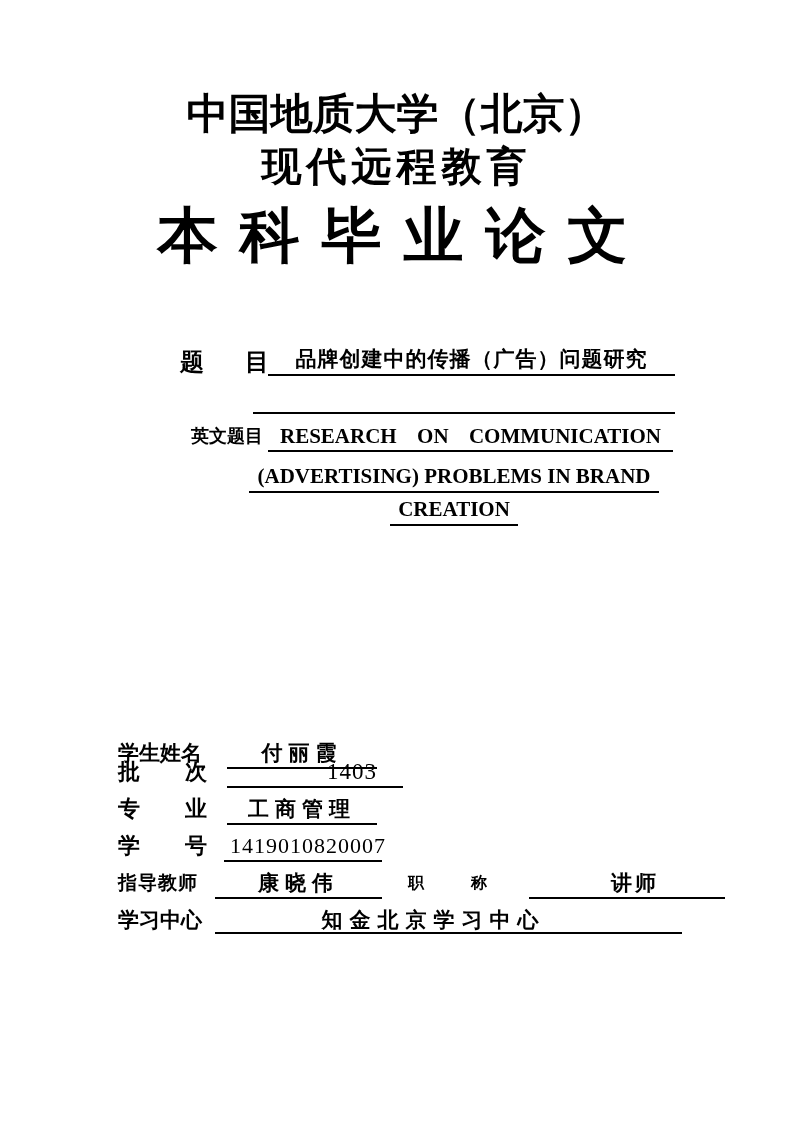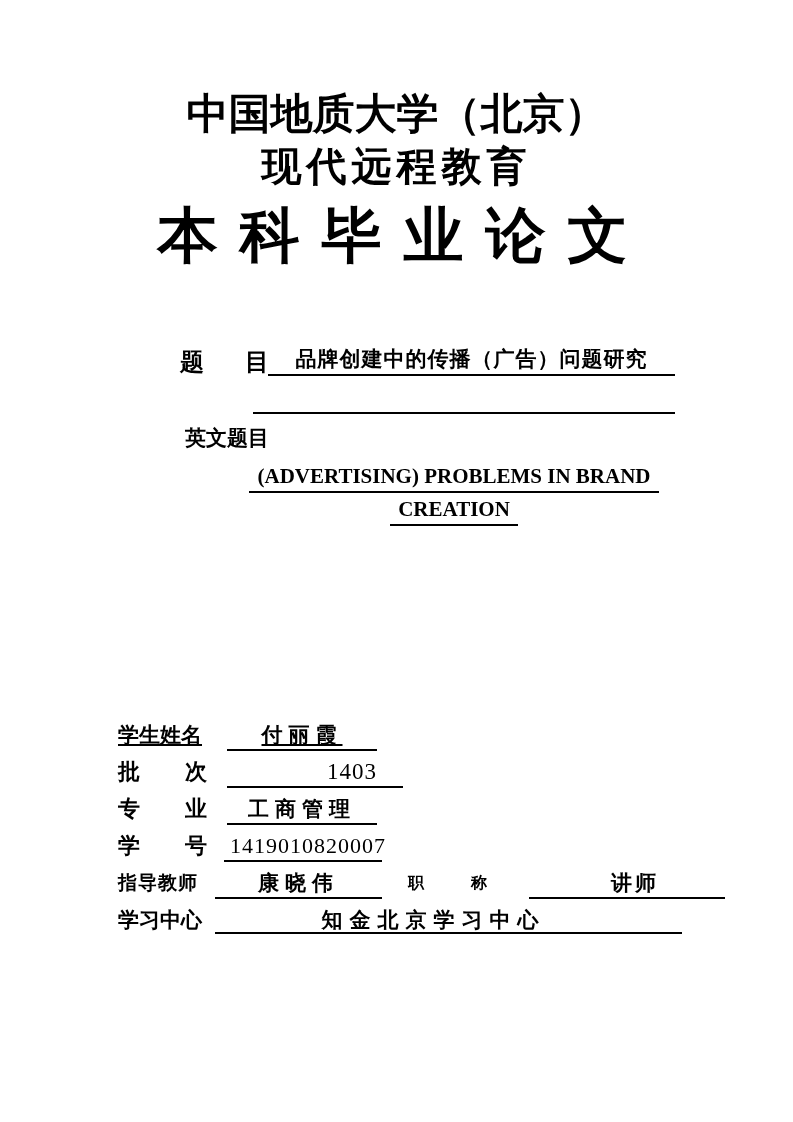--- a/index.html
+++ b/index.html
@@ -29,21 +29,21 @@
   
   .title-label { left: 180px; top: 346px; font-size: 24px; letter-spacing: 41px; white-space: nowrap; }
   .title-field {
     left: 268px; top: 344px; width: 407px; height: 30px; line-height: 30px;
     border-bottom: 2px solid #000; text-align: center;
     font-size: 21px; letter-spacing: 1px; white-space: nowrap;
   }
   .empty-title-line { left: 253px; top: 382px; width: 422px; height: 30px; border-bottom: 2px solid #000; }
 
   
-  .eng-label { left: 185px; top: 424px; font-size: 21px; white-space: nowrap; }
+  .eng-label { left: 191px; top: 424px; font-size: 18px; white-space: nowrap; }
   .eng-line1 {
     left: 268px; top: 420px; width: 405px; height: 32px; line-height: 32px;
     border-bottom: 2px solid #000; box-sizing: border-box; padding: 0 12px;
     font-size: 21px; font-weight: bold;
     text-align: justify; text-align-last: justify; word-spacing: 14px; white-space: nowrap;
   }
   .eng-center-wrap { left: 235px; width: 438px; text-align: center; }
   .eng-row2 { top: 461px; }
   .eng-row3 { top: 494px; }
   .eng-underlined {
@@ -54,21 +54,21 @@
   
   .ilabel { height: 28px; line-height: 28px; font-size: 21px; white-space: nowrap; }
   .gap2   { font-size: 22px; letter-spacing: 45px; }
   .iline  {
     height: 28px; line-height: 28px; border-bottom: 2px solid #000;
     text-align: center; font-size: 21px; white-space: nowrap; margin-left: 19px;
   }
   .script-val { letter-spacing: 6px; font-weight: bold; }
   .num-val { font-weight: normal; letter-spacing: 1px; }
 
-  .r1 { top: 721px; text-decoration: underline; } .r2 { top: 758px; } .r3 { top: 795px; }
+  .r1 { top: 739px; } .r2 { top: 758px; } .r3 { top: 795px; }
   .r4 { top: 832px; } .r5 { top: 869px; } .r6 { top: 906px; }
 
   .lbl-x { left: 118px; }
   .line-a { left: 208px; width: 150px; }
   .line-id { left: 205px; width: 152px; text-align: left; padding-left: 6px; font-size: 22px; }
   .advisor-label { left: 118px; font-size: 19px; letter-spacing: 1px; }
   .line-advisor { left: 196px; width: 167px; }
   .jobtitle-label { left: 408px; letter-spacing: 47px; font-size: 16px; }
   .line-jobtitle { left: 510px; width: 180px; text-align: center; padding-left: 16px; letter-spacing: 3px; }
   .line-center { left: 196px; width: 467px; padding-right: 30px; box-sizing: border-box; letter-spacing: 7px; }
@@ -81,20 +81,21 @@
 
   <div class="abs hdr cal university">中国地质大学（北京）</div>
   <div class="abs hdr cal program">现代远程教育</div>
   <div class="abs hdr hei thesis-type">本科毕业论文</div>
 
   <div class="abs hei title-label">题目</div>
   <div class="abs hei title-field">品牌创建中的传播（广告）问题研究</div>
   <div class="abs empty-title-line"></div>
 
   <div class="abs hei eng-label">英文题目</div>
+  <div class="abs times eng-line1">RESEARCH ON COMMUNICATION</div>
   <div class="abs eng-center-wrap eng-row2">
     <span class="times eng-underlined">(ADVERTISING) PROBLEMS IN BRAND</span>
   </div>
   <div class="abs eng-center-wrap eng-row3">
     <span class="times eng-underlined">CREATION</span>
   </div>
 
   <div class="abs cal ilabel lbl-x r1">学生姓名</div>
   <div class="abs cal iline script-val line-a r1">付丽霞</div>
 

